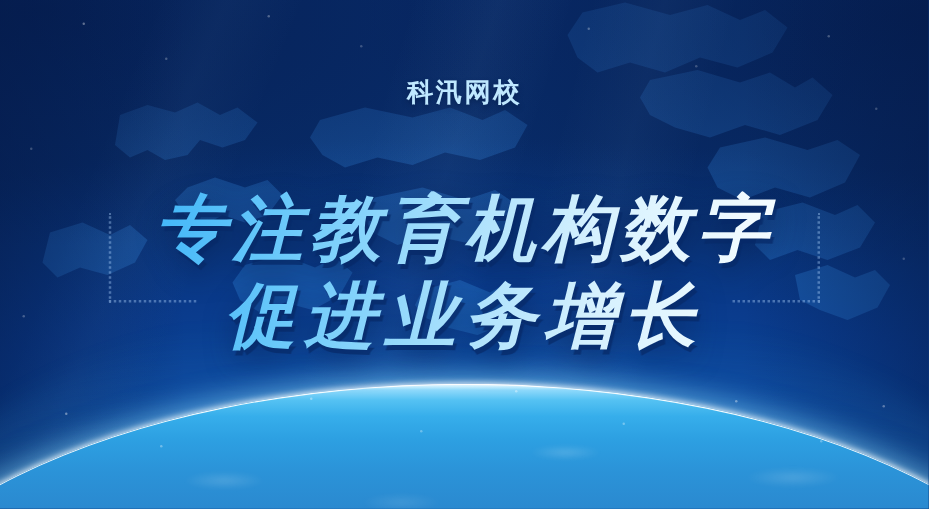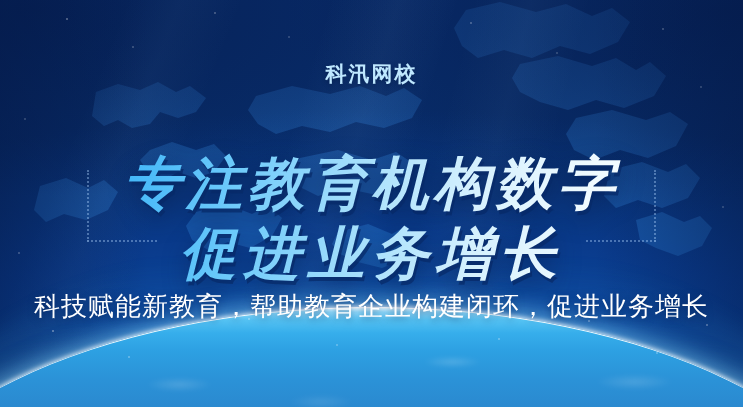--- a/index.html
+++ b/index.html
@@ -275,16 +275,15 @@
   </div>
 
   <div class="content">
     <div class="brand">科汛网校</div>
 
     <div class="headline">
       <div class="line line1">专注教育机构数字</div>
       <div class="line line2">促进业务增长</div>
     </div>
 
-    <div class="subtitle">科技赋能新教育，帮助教育企业构建闭环，促进业务增长</div>
   </div>
 
 </div>
 
 </body></html>

